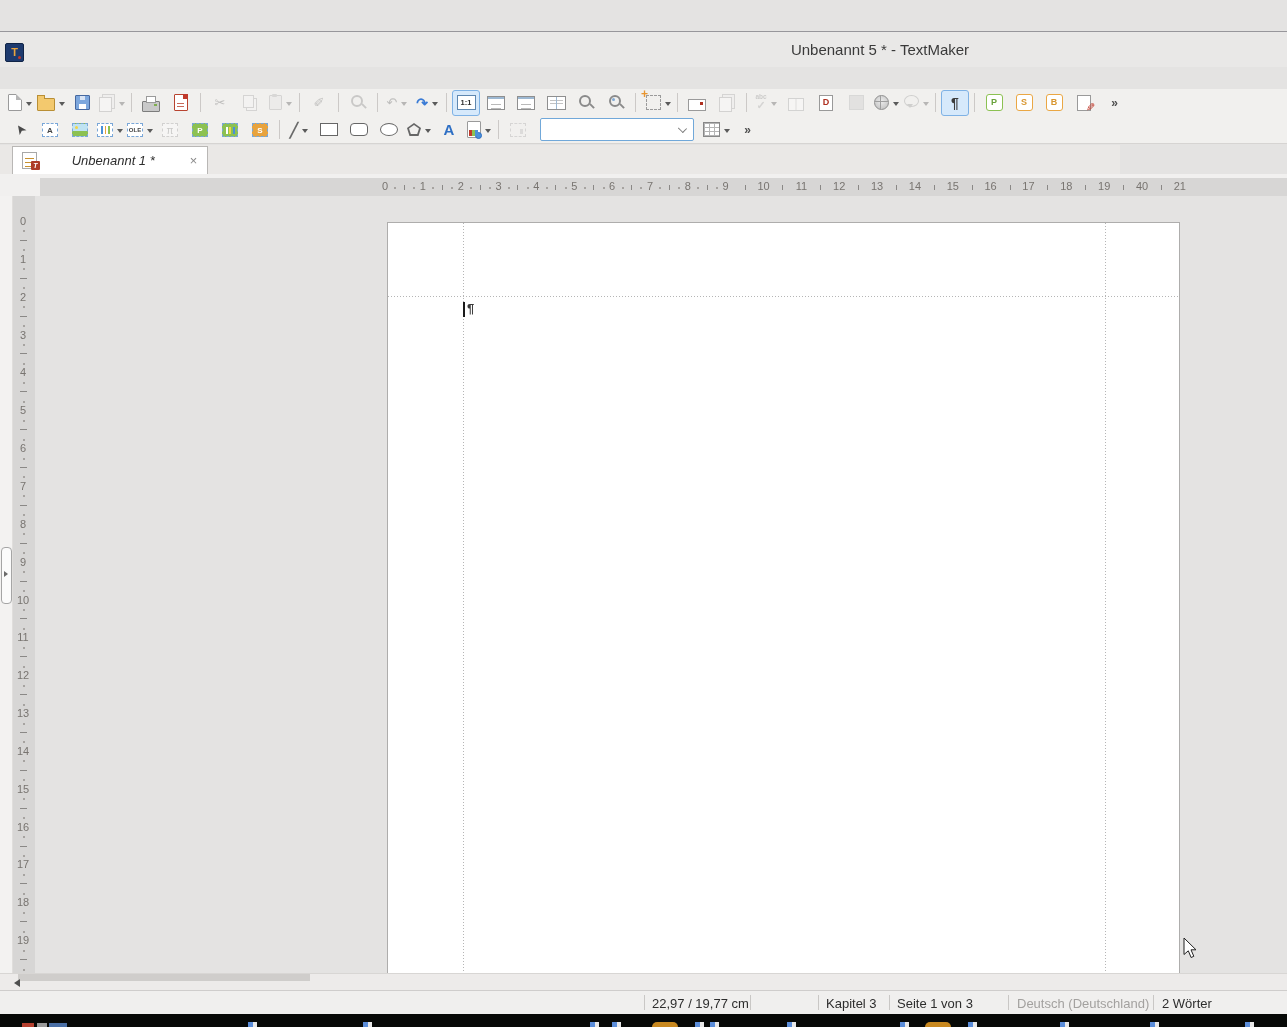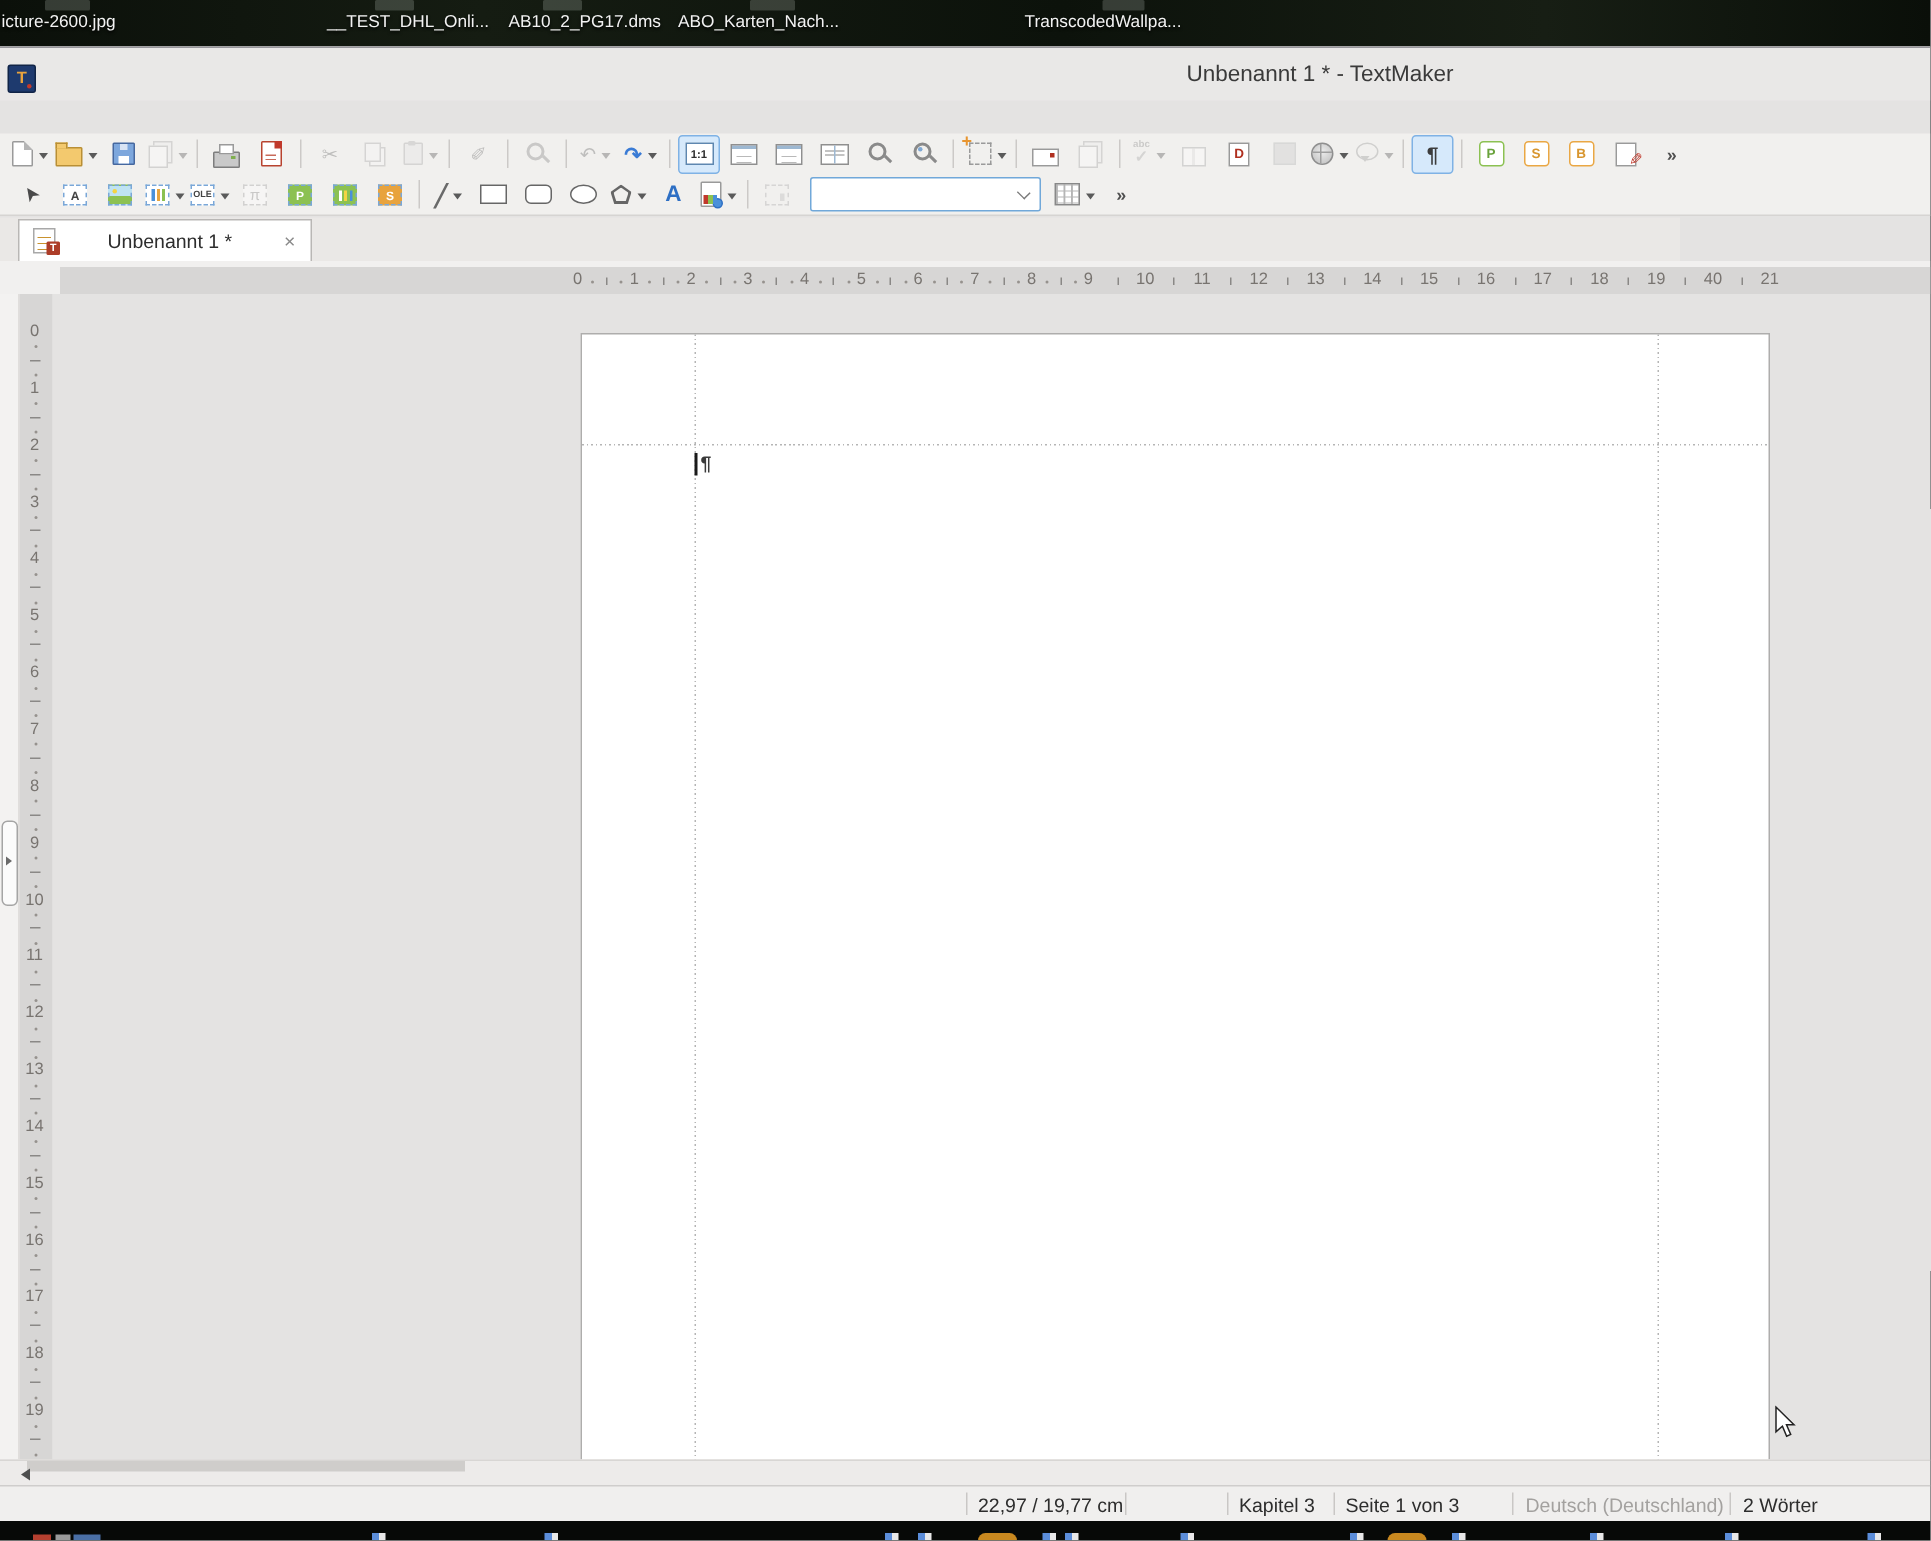--- a/index.html
+++ b/index.html
@@ -127,21 +127,21 @@
   .ic.dashinfo{width:14px;height:12px;border:1px dashed #ababab;}
   .ic.dashinfo:after{content:"";position:absolute;right:2px;bottom:2px;width:3px;height:5px;background:#bbb;}
   .ic.gridic{width:15px;height:13px;border:1px solid #888;background-color:#fff;
       background-image:linear-gradient(#b5b5b5 1px,transparent 1px),linear-gradient(90deg,#b5b5b5 1px,transparent 1px);
       background-size:5px 4px;}
   .combo{width:152px;height:21px;background:#fff;border:1px solid #71a8d9;border-radius:2px;margin:0 7px;position:relative;flex:0 0 auto;}
   .combo input{position:absolute;left:2px;top:1px;width:128px;height:17px;border:none;outline:none;font:12px "Liberation Sans",sans-serif;background:transparent;}
   .combo .cchev{position:absolute;right:7px;top:6px;width:6px;height:6px;border-right:1.4px solid #7a7a7a;border-bottom:1.4px solid #7a7a7a;transform:rotate(45deg) scaleY(.85);}
 
   
-  .tabrow{left:0;top:145px;width:1120px;height:29px;background:#eae8e6;}
+  .tabrow{left:0;top:145px;width:1120px;height:29px;background:#eae8e6;font-style:italic;}
   .tab{position:absolute;left:12px;top:1px;width:196px;height:28px;background:#fff;border:1px solid #b9b7b5;border-bottom:none;
        display:flex;align-items:center;box-sizing:border-box;}
   .tabicon{position:relative;width:13px;height:15px;background:#fff;border:1px solid #a8a8a8;margin-left:9px;flex:0 0 auto;
       background-image:repeating-linear-gradient(to bottom,transparent 0 3px,#c9922e 3px 4px);background-size:9px 12px;background-position:2px 2px;background-repeat:no-repeat;}
   .tabicon b{position:absolute;right:-4px;bottom:-2px;width:9px;height:9px;background:#ad3d28;color:#fff;font-size:7px;
       line-height:9px;text-align:center;font-weight:bold;border-radius:1px;}
   .tablabel{flex:1;text-align:center;font-size:13px;color:#2e2e2e;white-space:nowrap;}
   .tabclose{margin-right:10px;font-size:13px;color:#8a8a8a;flex:0 0 auto;}
 
   
@@ -179,38 +179,24 @@
   .st-cell.muted{color:#a3a19f;}
   .st-sep{position:absolute;top:4px;width:1px;height:15px;background:#c9c7c5;}
 
   .cursor-svg{position:absolute;left:1183px;top:937px;}
 </style>
 </head>
 <body>
 
 <div class="screen">
 
-  <div class="abs desktop-top">
-    <div class="desk-stub" style="left:30px;width:30px"></div>
-    <div class="desk-stub" style="left:250px;width:26px"></div>
-    <div class="desk-stub" style="left:362px;width:26px"></div>
-    <div class="desk-stub" style="left:500px;width:30px"></div>
-    <div class="desk-stub" style="left:735px;width:28px"></div>
-    <div id="desk-labels">
-        <span class="desk-label" style="left: 1px;">icture-2600.jpg</span>
-        <span class="desk-label" style="left: 218px;">__TEST_DHL_Onli...</span>
-        <span class="desk-label" style="left: 339px;">AB10_2_PG17.dms</span>
-        <span class="desk-label" style="left: 452px;">ABO_Karten_Nach...</span>
-        <span class="desk-label" style="left: 683px;">TranscodedWallpa...</span>
-      </div>
-  </div>
 
   <div class="abs titlebar">
     <div class="appicon"><span>T</span><i></i></div>
-    <div class="wtitle">Unbenannt 1 * - TextMaker</div>
+    <div class="wtitle">Unbenannt 5 * - TextMaker</div>
   </div>
 
 
   <div class="abs tb tb1" id="tb1">
       <span class="tbtn">
         <span class="ic page"></span>
         <span class="dd"></span>
       </span>
       <span class="tbtn">
         <span class="ic folder"></span>

